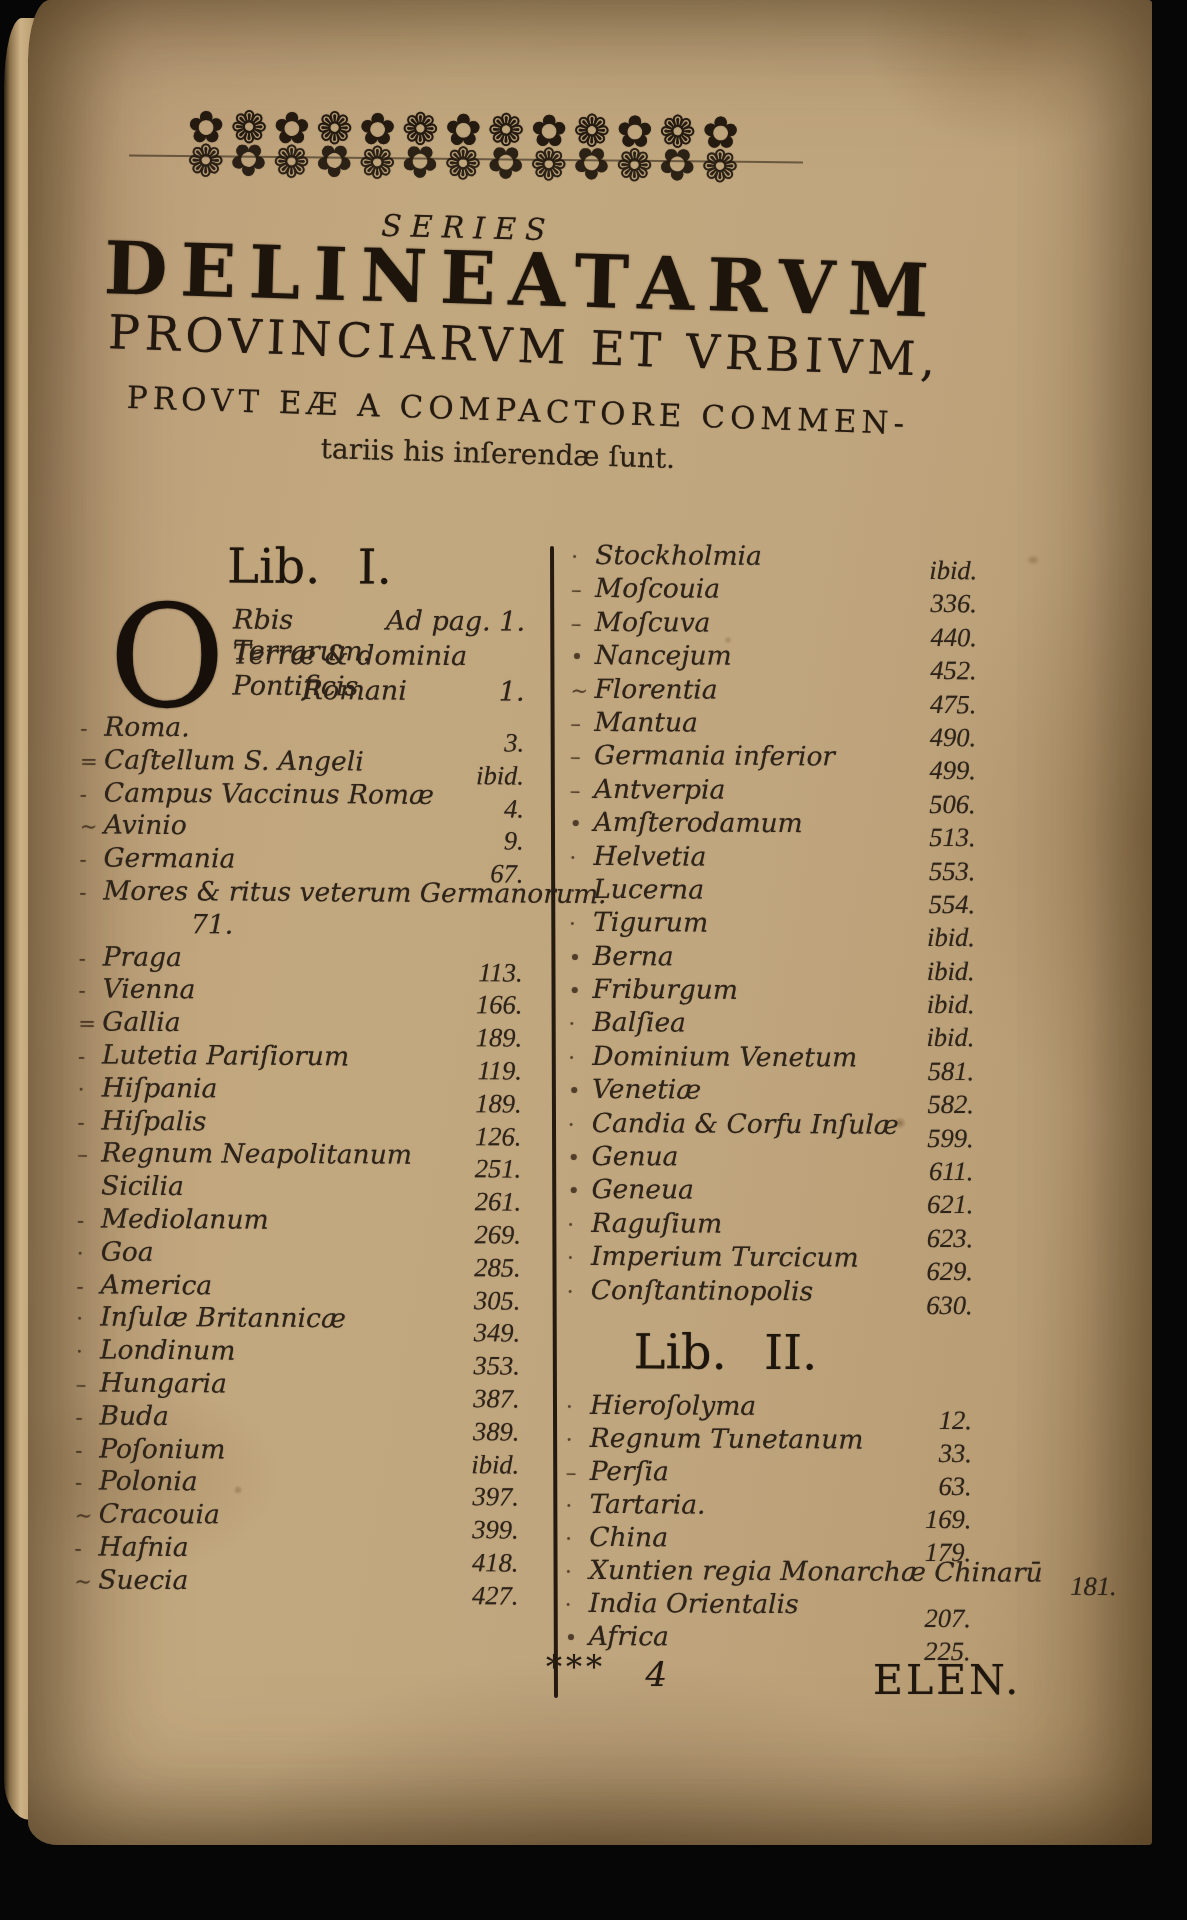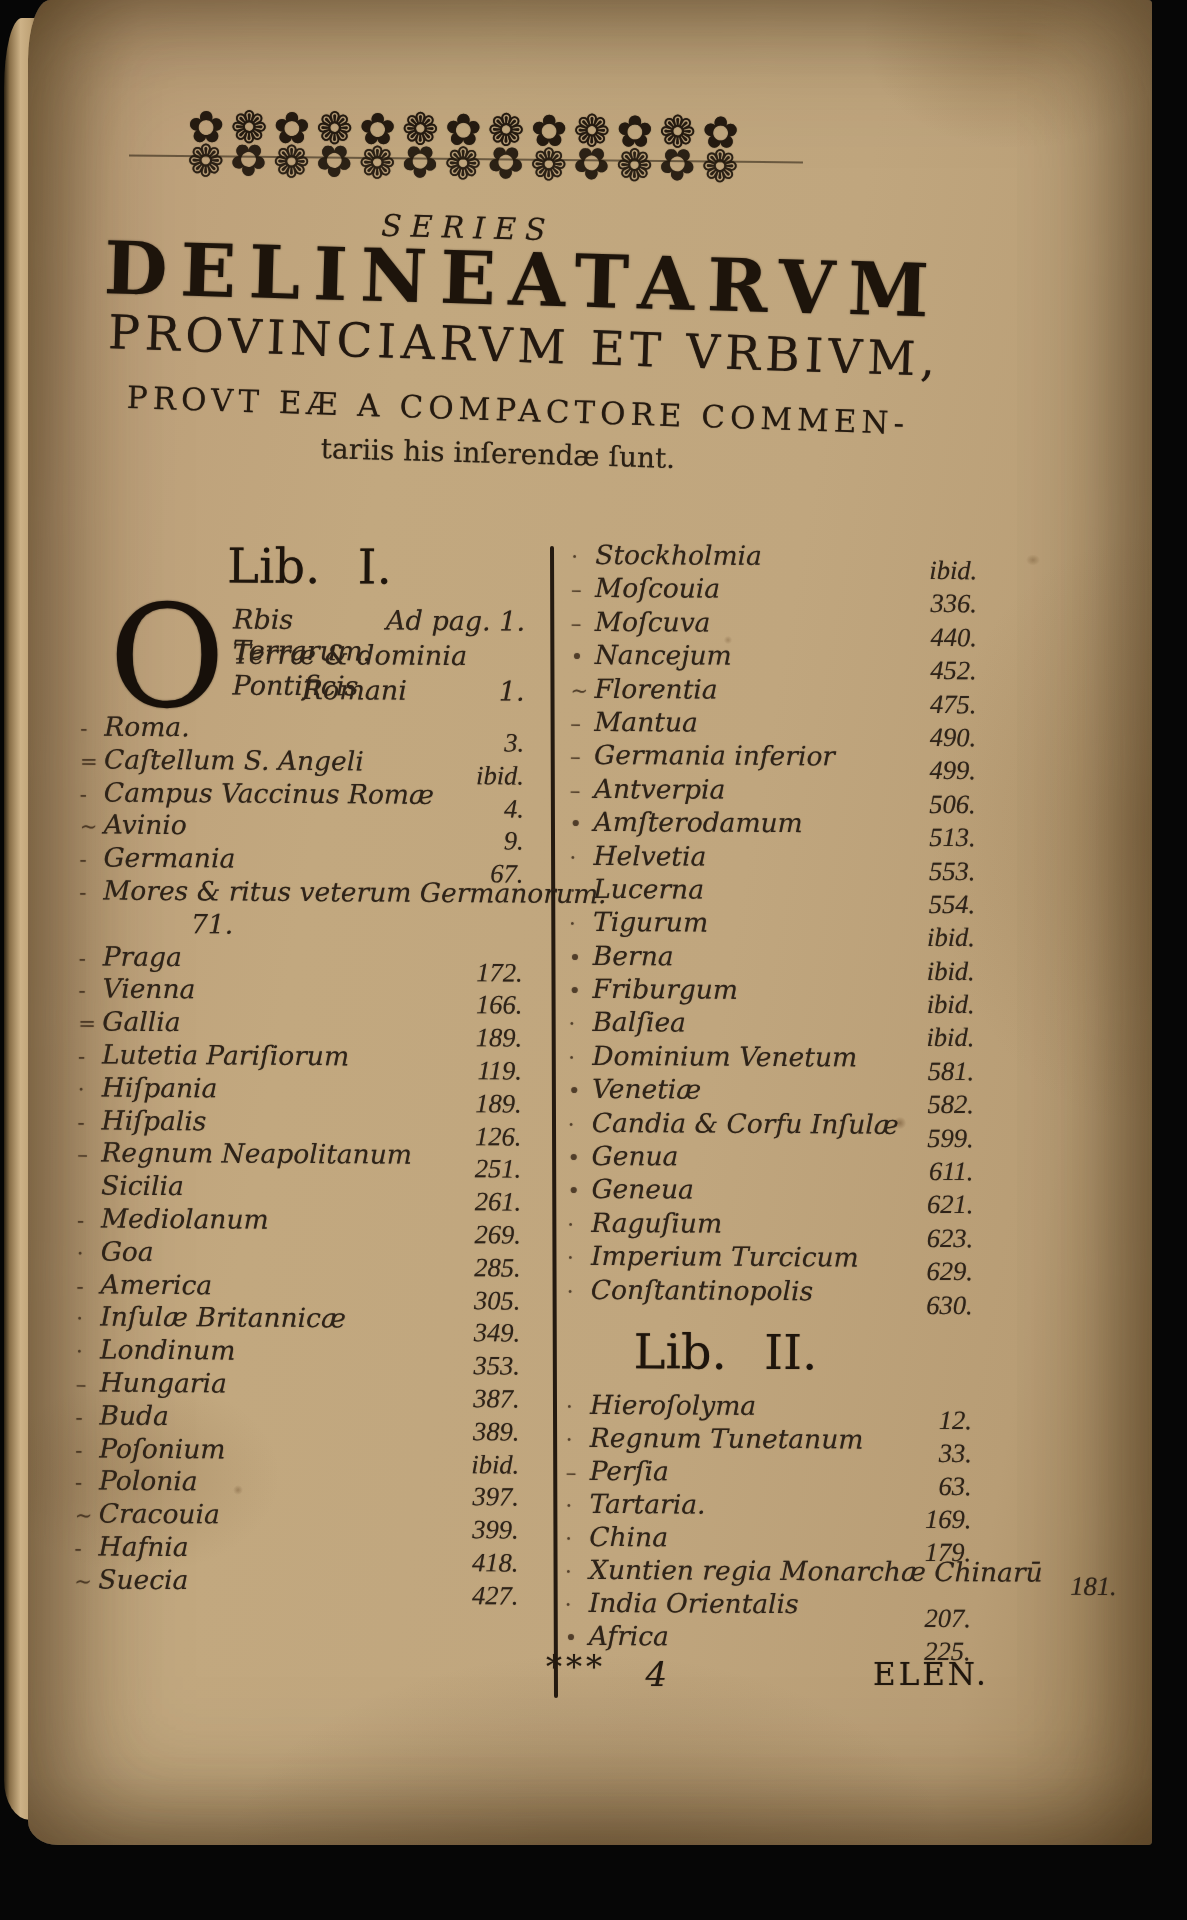--- a/index.html
+++ b/index.html
@@ -71,21 +71,21 @@
   .row .mark{width:24px;flex:none;font-style:normal;font-size:21px;color:rgba(62,42,24,.62);}
   .row .name{flex:1;overflow:visible;}
   .row .num{flex:none;min-width:74px;text-align:right;transform:translateY(13px);font-family:Liberation Serif, serif;}
   .row.wide .name{flex:none;}
   .row.indent .name{margin-left:88px;}
   
   .signature{position:absolute;left:518px;top:1646px;font-size:30px;color:#241a10;letter-spacing:4px;}
   .signature .stars{font-size:32px;}
   .signature .sheet{font-style:italic;font-size:34px;margin-left:26px;display:inline-block;
     transform:translateY(8px);}
-  .catchword{position:absolute;left:845px;top:1656px;font-size:31px;letter-spacing:3px;
+  .catchword{position:absolute;left:845px;top:1656px;font-size:41px;letter-spacing:3px;
     color:#1f160d;text-shadow:0 0 1px rgba(30,20,10,.6);}
 </style>
 </head>
 <body>
 
 <div class="stage">
   <div class="page-stack"></div>
 
   <div class="page ink">
 
@@ -163,21 +163,21 @@
 
           <div class="row indent">
             <span class="mark"></span>
             <span class="name">71.</span>
             <span class="num"></span>
           </div>
 
           <div class="row">
             <span class="mark">-</span>
             <span class="name">Praga</span>
-            <span class="num">172.</span>
+            <span class="num">113.</span>
           </div>
 
           <div class="row">
             <span class="mark">-</span>
             <span class="name">Vienna</span>
             <span class="num">166.</span>
           </div>
 
           <div class="row">
             <span class="mark">=</span>

